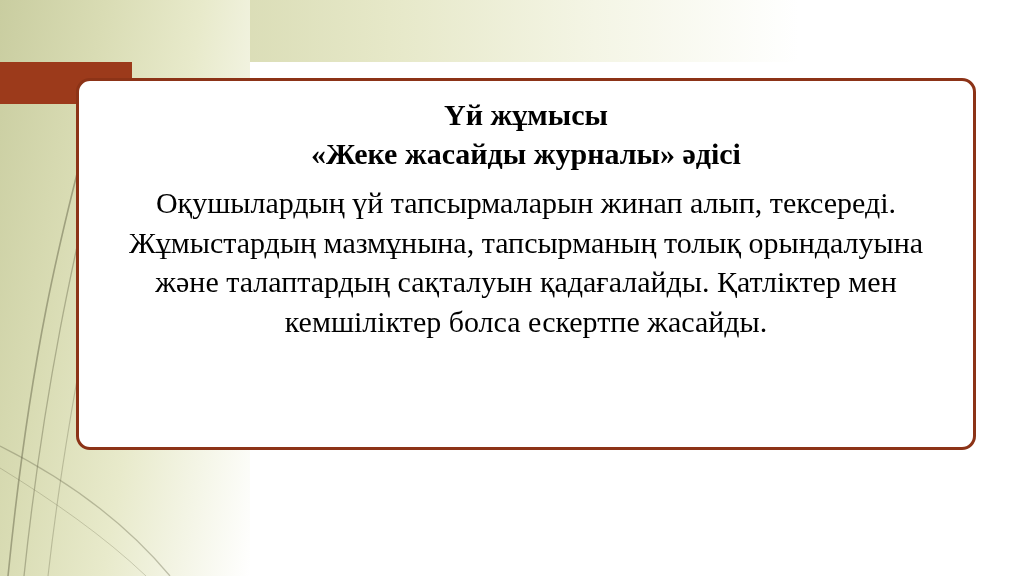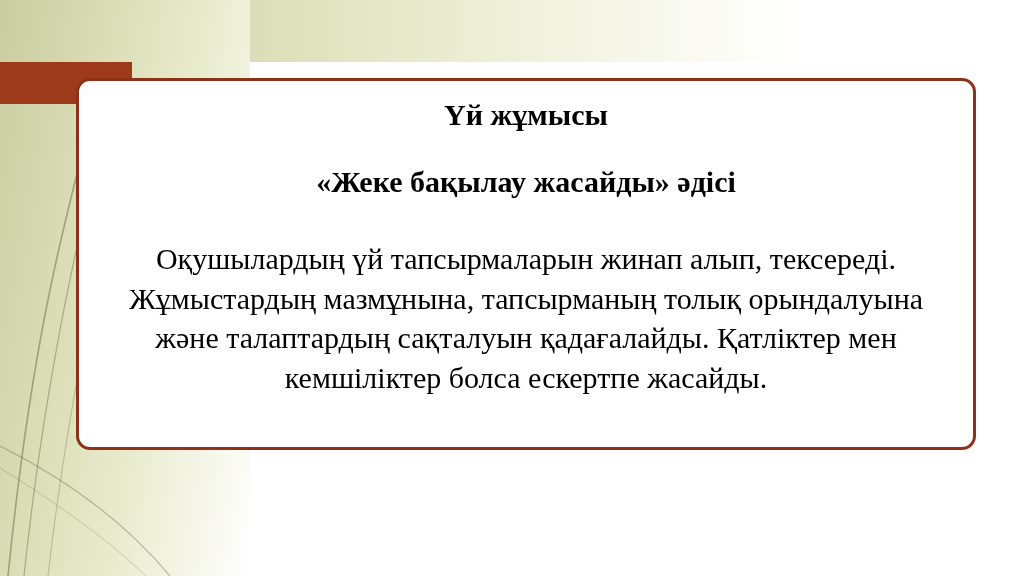--- a/index.html
+++ b/index.html
@@ -64,21 +64,20 @@
     height: 372px;
     background: #ffffff;
     border: 3px solid #8c3317;
     border-radius: 14px;
     box-sizing: border-box;
     display: flex;
     flex-direction: column;
     align-items: center;
     justify-content: flex-start;
     padding: 14px 22px 10px 22px;
-    gap: 28px;
   }
   .line {
     text-align: center;
     color: #000000;
     font-size: 30px;
     line-height: 1.30;
     width: 100%;
   }
   .line.bold {
     font-weight: bold;
@@ -104,17 +103,17 @@
   <svg class="swoosh" viewBox="0 0 250 460" preserveAspectRatio="none">
     <path d="M92 0 C 60 120, 30 240, 8 460" stroke="#6f6f52" stroke-width="1.6" fill="none" opacity="0.55"></path>
     <path d="M104 10 C 74 140, 44 270, 24 460" stroke="#6f6f52" stroke-width="1.3" fill="none" opacity="0.45"></path>
     <path d="M120 30 C 96 170, 66 300, 48 460" stroke="#6f6f52" stroke-width="1.1" fill="none" opacity="0.35"></path>
     <path d="M0 330 C 60 360, 120 400, 170 460" stroke="#6f6f52" stroke-width="1.3" fill="none" opacity="0.40"></path>
     <path d="M0 352 C 52 384, 104 420, 146 460" stroke="#6f6f52" stroke-width="1.0" fill="none" opacity="0.30"></path>
   </svg>
 
   <div class="content-box">
     <div class="line bold">Үй жұмысы</div>
-    <div class="line bold">«Жеке бақылау жасайды» әдісі</div>
+    <div class="line bold">«Жеке жасайды журналы» әдісі</div>
     <div class="body-text">Оқушылардың үй тапсырмаларын жинап алып, тексереді. Жұмыстардың мазмұнына, тапсырманың толық орындалуына және талаптардың сақталуын қадағалайды. Қатліктер мен кемшіліктер болса ескертпе жасайды.</div>
   </div>
 
 </div>
 
 </body></html>

